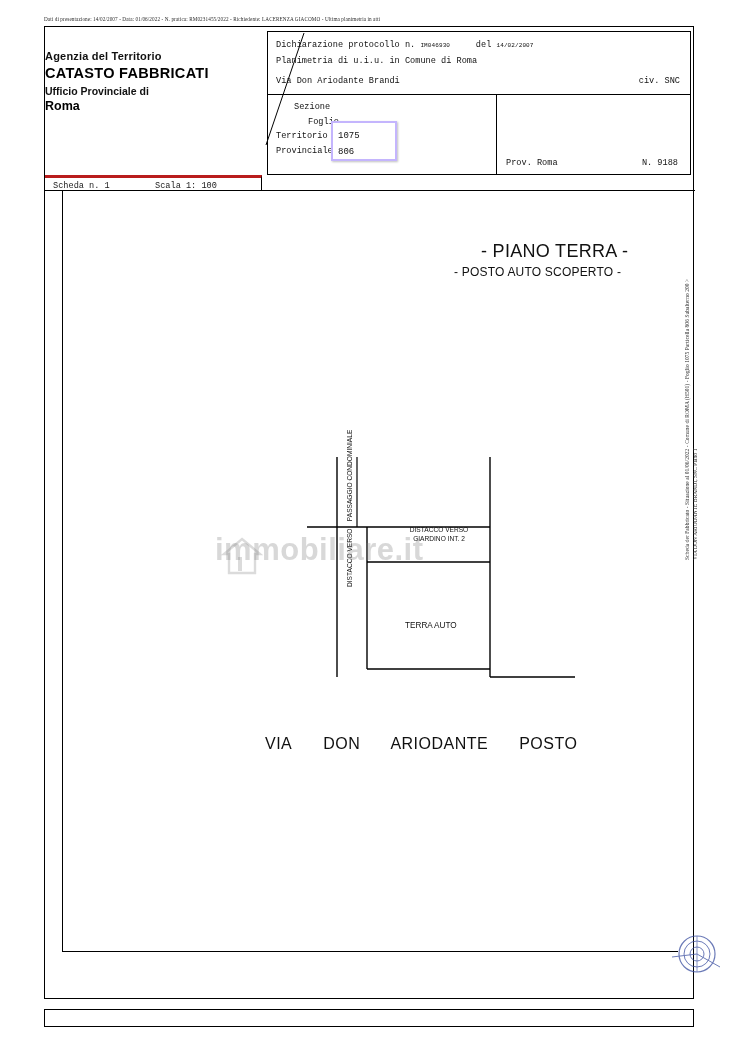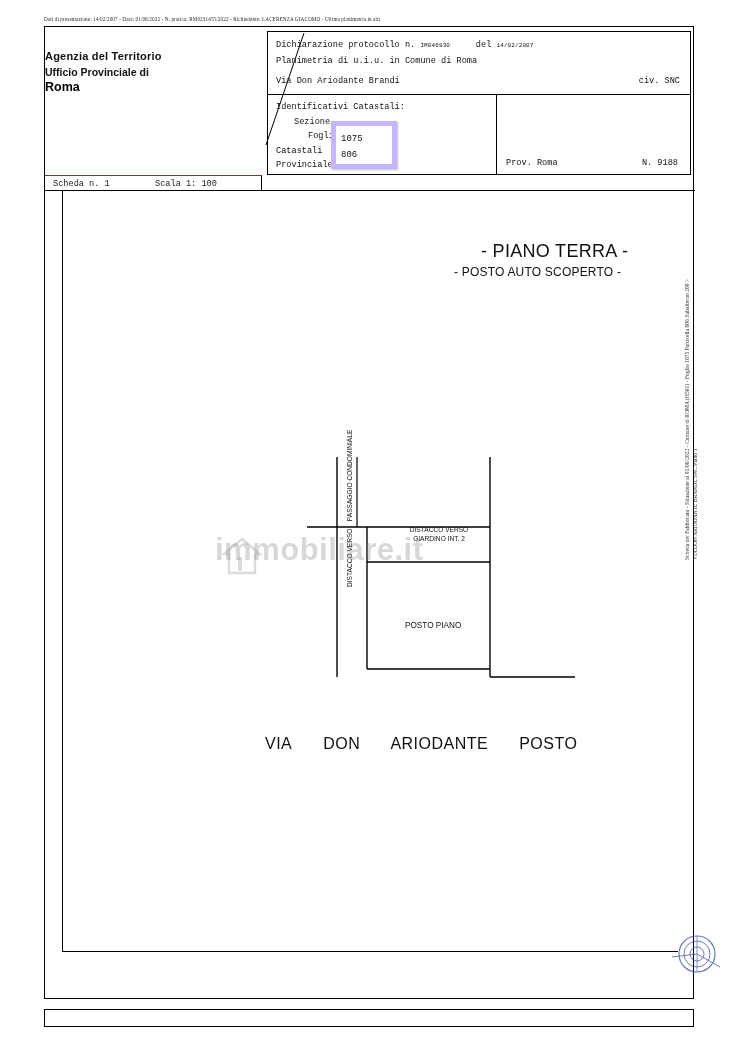--- a/index.html
+++ b/index.html
@@ -152,38 +152,38 @@
     position: absolute;
     right: 12px; top: 126px;
     font-family: "Liberation Mono", monospace;
     font-size: 8.6px;
   }
 
   
   .popup-box {
     position: absolute;
     left: 286px; top: 94px;
-    width: 66px; height: 48px;
+    width: 66px; height: 40px;
     background: #fff;
-    border: 5px solid #c4b5fd;
+    border: 2px solid #c4b5fd;
     box-shadow: 1px 1px 2px rgba(0,0,0,.25);
     font-family: "Liberation Mono", monospace;
     font-size: 9px;
     color: #111;
     box-sizing: border-box;
     padding: 5px 0 0 5px;
     line-height: 16px;
   }
 
   
   .scheda-bar {
     position: absolute;
     left: 0; top: 148px;
     width: 217px; height: 16px;
-    border-top: 1px solid #b91c1c;
+    border-top: 3px solid #b91c1c;
     border-bottom: 1px solid #000;
     border-right: 1px solid #000;
     box-sizing: border-box;
     font-family: "Liberation Mono", monospace;
     font-size: 8.6px;
   }
   .scheda-bar .s1 { position: absolute; left: 8px; top: 3px; }
   .scheda-bar .s2 { position: absolute; left: 110px; top: 3px; }
 
   .top-rule {
@@ -345,20 +345,21 @@
 <body>
 
 <div class="page">
 
   <div class="micro-header">Dati di presentazione: 14/02/2007 - Data: 01/06/2022 - N. pratica: RM0231455/2022 - Richiedente: LACERENZA GIACOMO - Ultima planimetria in atti</div>
 
   <div class="doc-frame">
 
     <div class="hdr-left">
       <div class="l1">Agenzia del Territorio</div>
+      <div class="l2">CATASTO FABBRICATI</div>
       <div class="l3">Ufficio Provinciale di</div>
       <div class="l4">Roma</div>
     </div>
 
     <div class="hdr-slash">
       <svg width="44" height="148" viewBox="0 0 44 148">
         <line x1="42" y1="6" x2="4" y2="118" stroke="#000" stroke-width="1"></line>
       </svg>
     </div>
 
@@ -371,29 +372,28 @@
         <span class="tiny-val">14/02/2007</span>
       </div>
       <div class="row r2">Planimetria di u.i.u. in Comune di Roma</div>
       <div class="row r3">Via Don Ariodante Brandi</div>
       <div class="civ">civ. SNC</div>
 
       <div class="hdr-sep"></div>
       <div class="hdr-vsep"></div>
 
       <div class="hdr-col-l">
-        <div>Identificativi Catastali:</div>
         <div style="padding-left:18px">
           <div>Sezione</div>
         </div>
         <div style="padding-left:32px">
           <div>Foglio</div>
         </div>
         <div style="padding-left:0px">
-          <div>Catastali</div>
+          <div>Territorio</div>
           <div>Provinciale</div>
         </div>
       </div>
 
 
       <div class="prov-line">Prov. Roma</div>
       <div class="n-line">N.  9188</div>
     </div>
 
     <div class="popup-box">
@@ -430,21 +430,21 @@
 
         <line x1="82" y1="10" x2="82" y2="80" stroke="#000" stroke-width="1.2"></line>
       </svg>
     </div>
 
     <div class="lbl-distacco-giardino">
       <span>DISTACCO VERSO</span><br>
       <span>GIARDINO INT. 2</span>
     </div>
 
-    <div class="lbl-posto-auto">POSTO PIANO</div>
+    <div class="lbl-posto-auto">TERRA AUTO</div>
 
     <div class="lbl-distacco-cond">
       <span>DISTACCO VERSO</span>
       &nbsp;&nbsp;
       <span>PASSAGGIO CONDOMINIALE</span>
     </div>
 
     <div class="wm-logo">
       <svg width="42" height="42" viewBox="0 0 42 42">
         <path d="M21 4 L39 19 L34 19 L34 38 L8 38 L8 19 L3 19 Z" fill="none" stroke="#8a8a8a" stroke-width="2.4"></path>

